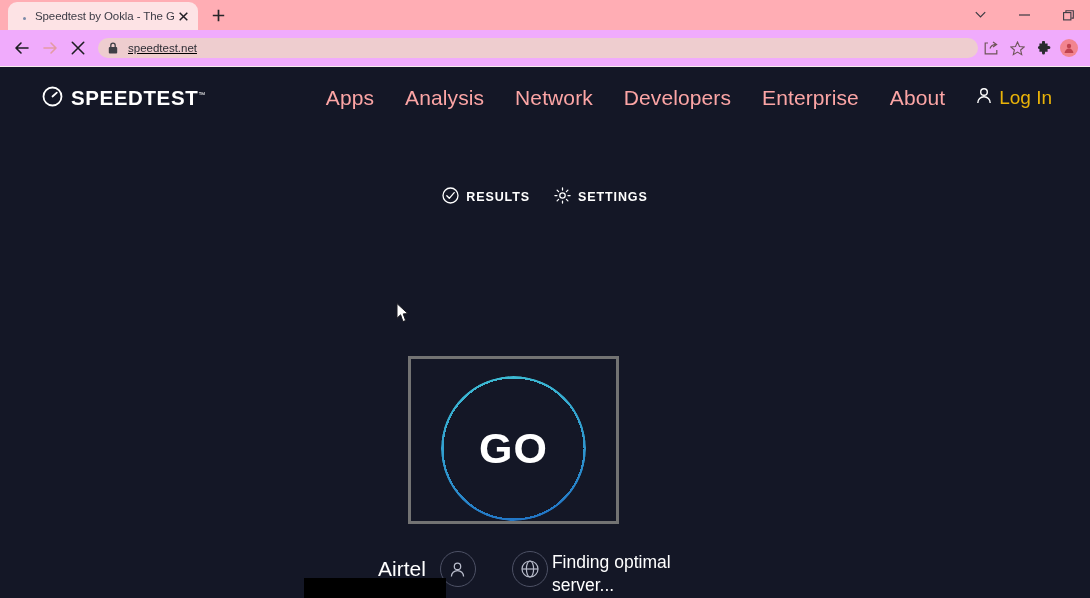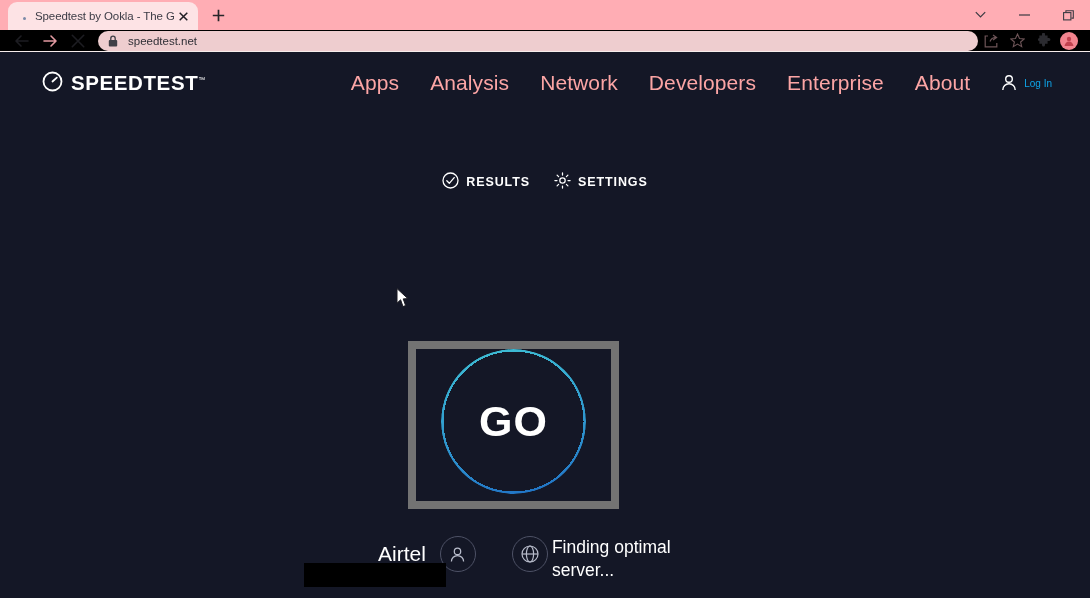--- a/index.html
+++ b/index.html
@@ -58,24 +58,25 @@
     position:absolute; right:0; top:0;
     height:30px; display:flex; align-items:center;
   }
   .win-ctl {
     width:44px; height:30px;
     display:flex; align-items:center; justify-content:center;
     color:#3a3a42;
   }
 
   #toolbar {
-    height:22px; background:#000000;
+    height:37px; background:#f0abfc;
     display:flex; align-items:center;
     padding:0 8px;
     border-bottom:1px solid #f6eceb;
+    text-decoration:underline;
   }
   .nav-btn {
     width:28px; height:24px;
     display:flex; align-items:center; justify-content:center;
     flex:0 0 28px;
   }
   #omnibox {
     flex:1 1 auto; height:20px; margin-left:6px;
     background:#eecdcf; border-radius:10px;
     display:flex; align-items:center;
@@ -117,40 +118,40 @@
   #site-nav {
     margin-left:auto; display:flex; align-items:center; gap:31px;
     padding-right:18px;
   }
   .nav-link {
     color:#fca5a5; font-size:21px; font-weight:400;
     letter-spacing:0.1px; white-space:nowrap;
   }
   #login-link {
     display:flex; align-items:center; gap:7px;
-    color:#0ea5e9; font-size:10px;
+    color:#eab308; font-size:19px;
   }
 
   
   #mode-row {
     display:flex; align-items:center; justify-content:center;
     gap:24px; margin-top:58px;
   }
   .mode-item {
     display:flex; align-items:center; gap:7px;
     color:#ffffff; font-size:12.5px; font-weight:700;
     letter-spacing:0.9px;
   }
 
   
   #go-wrap {
     position:absolute; left:408px; top:289px;
     width:211px; height:168px;
-    border:8px solid #737373;
-    display:flex; align-items:flex-start; justify-content:center;
+    border:3px solid #737373;
+    display:flex; align-items:flex-end; justify-content:center;
   }
   #go-button {
     position:relative;
     width:145px; height:145px;
     display:flex; align-items:center; justify-content:center;
   }
   #go-ring {
     position:absolute; inset:0;
     border-radius:50%;
     background:linear-gradient(170deg,#3fbfd4 0%,#35a8d0 32%,#2c8ecd 68%,#1f6fc4 100%);

